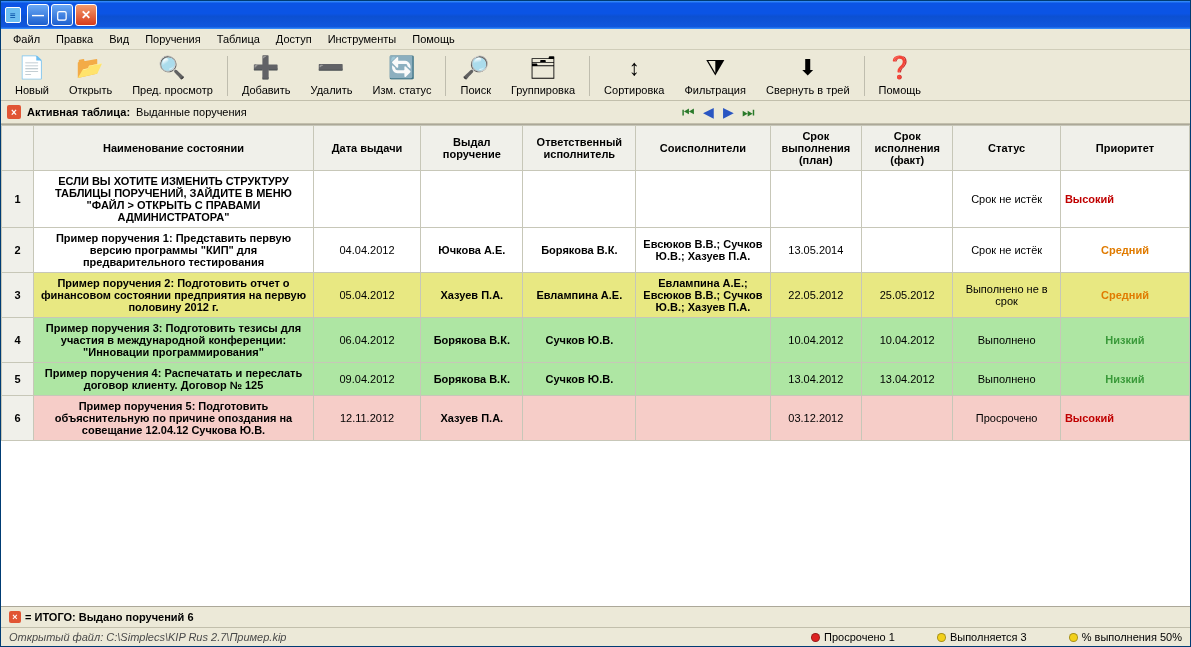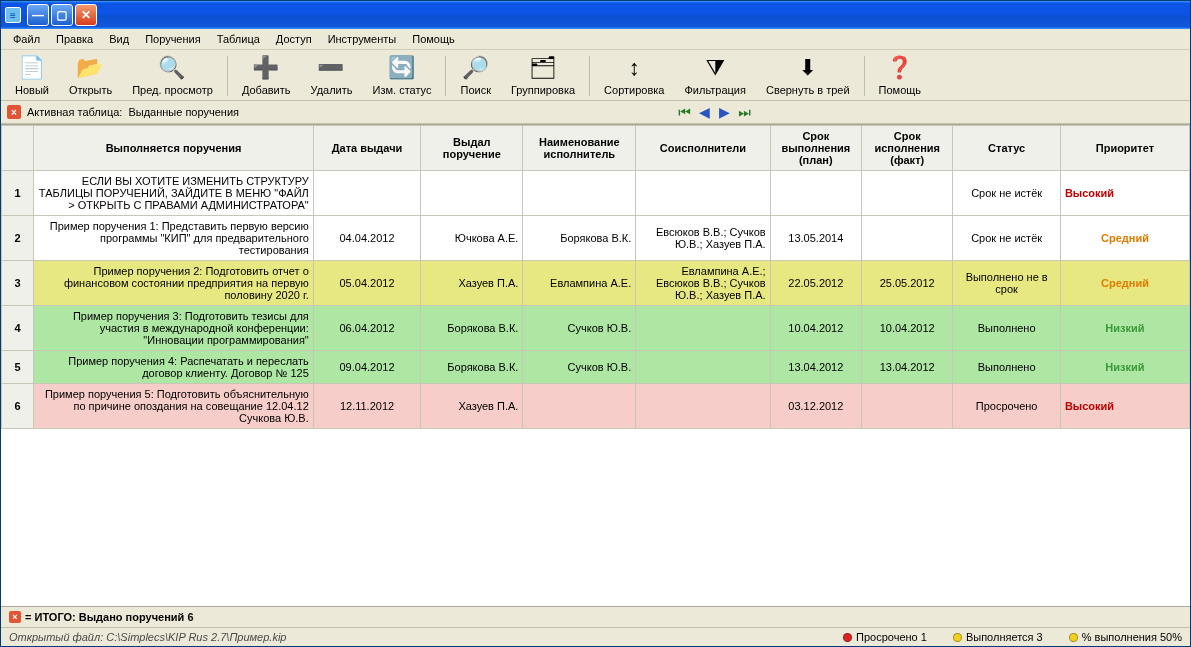--- a/index.html
+++ b/index.html
@@ -75,21 +75,21 @@
     background: #ece9d8;
     border-bottom: 1px solid #c2bfac;
     padding: 2px 6px; gap: 6px;
     font-size: 11px;
   }
   .activestrip .x {
     width: 14px; height: 14px; background: #e15534; color: #fff;
     display: flex; align-items: center; justify-content: center;
     font-size: 10px; font-weight: bold; border-radius: 2px;
   }
-  .activestrip .label { font-weight: normal; }
+  .activestrip .label { font-weight: bold; }
   .activestrip .val { margin-right: auto; }
   .navarrows { display: flex; gap: 2px; margin-right: auto; }
   .navarrows .arr {
     width: 18px; height: 18px;
     display: flex; align-items: center; justify-content: center;
     font-size: 14px; color: #2a7a2a;
   }
   .navarrows .arr.blue { color: #2a56c2; }
   
   .tablewrap { flex: 1; background: #fff; overflow: auto; border-top: 1px solid #aca899; }
@@ -143,39 +143,39 @@
     display: inline-flex; align-items: center; justify-content: center;
     font-size: 9px; font-weight: bold; border-radius: 2px;
   }
   
   .statusbar {
     display: flex; align-items: center;
     background: #ece9d8;
     border-top: 1px solid #c2bfac;
     padding: 3px 8px;
     font-size: 11px;
-    gap: 6px;
+    gap: 22px;
   }
   .statusbar .leftpath { flex: 1; font-style: italic; color: #4a4a4a; }
   .dot { width: 9px; height: 9px; border-radius: 50%; display: inline-block; margin-right: 4px; border: 1px solid rgba(0,0,0,0.3); }
   .dot.red { background: #d22; }
   .dot.yellow { background: #f2d01b; }
   .st-chunk { display: flex; align-items: center; margin-left: 20px; }
   
   col.c-num { width: 30px; }
   col.c-name { width: 260px; }
   col.c-date { width: 100px; }
   col.c-issuer { width: 95px; }
   col.c-resp { width: 105px; }
   col.c-co { width: 125px; }
   col.c-plan { width: 85px; }
   col.c-fact { width: 85px; }
   col.c-status { width: 100px; }
   col.c-prio { width: 120px; }
-  .textleft { text-align: right; }
+  .textleft { text-align: center; font-weight: bold; }
 </style>
 </head>
 <body>
 
 <div class="titlebar">
   <div class="appicon">≡</div>
   <div class="winbtns">
     <div class="winbtn">—</div>
     <div class="winbtn">▢</div>
     <div class="winbtn close">✕</div>
@@ -270,24 +270,24 @@
         <col class="c-resp">
         <col class="c-co">
       <col class="c-plan">
         <col class="c-fact">
         <col class="c-status">
         <col class="c-prio">
     </colgroup>
     <thead>
         <tr id="thead-row">
           <th></th>
-          <th>Выполняется поручения</th>
+          <th>Наименование состоянии</th>
           <th>Дата выдачи</th>
           <th>Выдал поручение</th>
-          <th>Наименование исполнитель</th>
+          <th>Ответственный исполнитель</th>
           <th>Соисполнители</th>
           <th>Срок выполнения (план)</th>
           <th>Срок исполнения (факт)</th>
           <th>Статус</th>
           <th>Приоритет</th>
         </tr>
       </thead>
     <tbody id="tbody">
         <tr>
           <td class="rownum">1</td>
@@ -308,21 +308,21 @@
           <td class="textleft">Ючкова А.Е.</td>
           <td class="textleft">Борякова В.К.</td>
           <td class="textleft">Евсюков В.В.; Сучков Ю.В.; Хазуев П.А.</td>
           <td class="center">13.05.2014</td>
           <td class="center"></td>
           <td class="center">Срок не истёк</td>
           <td class="prio-med">Средний</td>
         </tr>
         <tr class="status-yellow">
           <td class="rownum">3</td>
-          <td class="textleft">Пример поручения 2: Подготовить отчет о финансовом состоянии предприятия на первую половину 2020 г.</td>
+          <td class="textleft">Пример поручения 2: Подготовить отчет о финансовом состоянии предприятия на первую половину 2012 г.</td>
           <td class="center">05.04.2012</td>
           <td class="textleft">Хазуев П.А.</td>
           <td class="textleft">Евлампина А.Е.</td>
           <td class="textleft">Евлампина А.Е.; Евсюков В.В.; Сучков Ю.В.; Хазуев П.А.</td>
           <td class="center">22.05.2012</td>
           <td class="center">25.05.2012</td>
           <td class="center">Выполнено не в срок</td>
           <td class="prio-med">Средний</td>
         </tr>
         <tr class="status-green">

